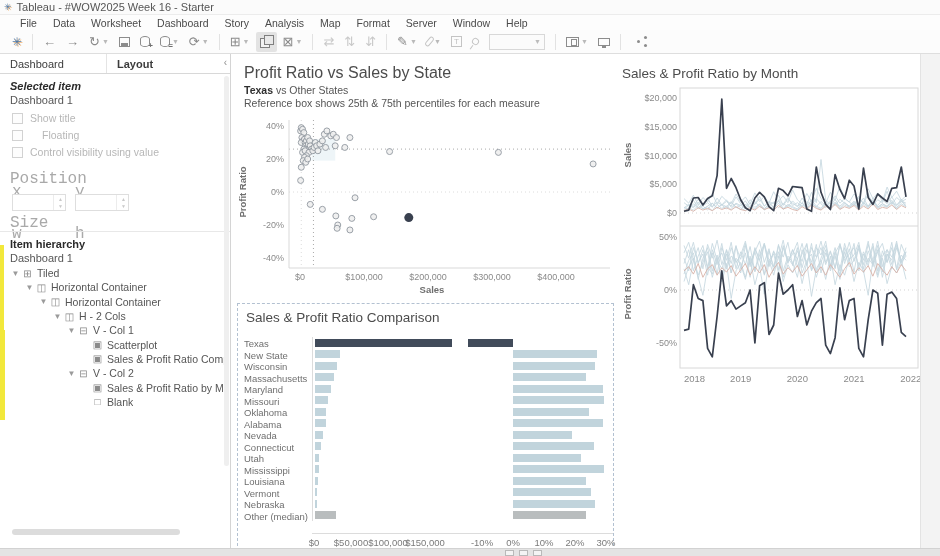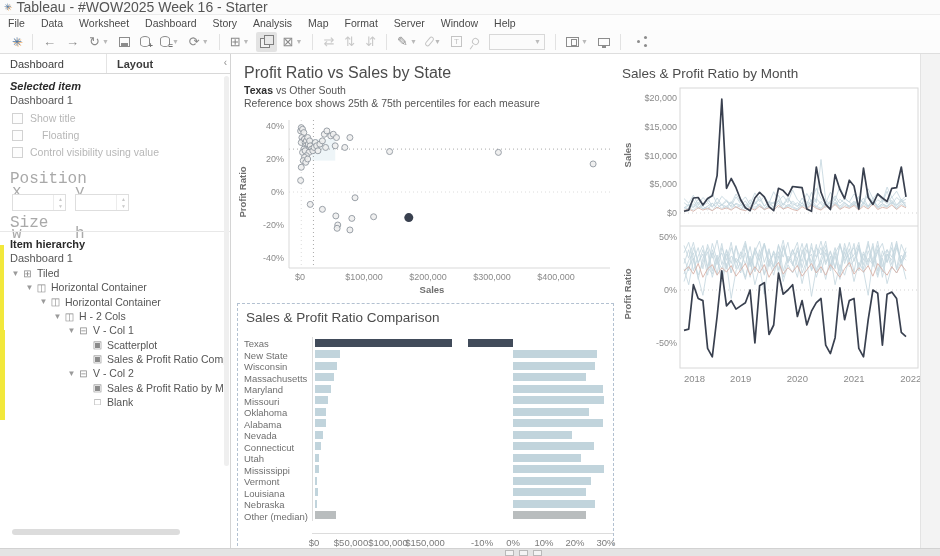--- a/index.html
+++ b/index.html
@@ -5,24 +5,24 @@
   * { margin:0; padding:0; box-sizing:border-box; }
   html,body { width:940px; height:556px; overflow:hidden; background:#fff;
     font-family:"Liberation Sans", sans-serif; }
   #root { position:relative; width:940px; height:556px; background:#fff; }
 
   
   #titlebar { position:absolute; left:0; top:0; width:940px; height:15px;
     background:#fbfbfb; border-bottom:1px solid #ececec; display:flex; align-items:center; }
   #titlebar .tlogo { font-size:9px; color:#4e79a7; margin:0 5px 0 4px;
     text-shadow:1px 1px 0 #f2b575; }
-  #titlebar .ttext { font-size:14px; color:#555; }
+  #titlebar .ttext { font-size:11px; color:#555; }
 
   #menubar { position:absolute; left:0; top:15px; width:940px; height:15px;
-    background:#fdfdfd; display:flex; align-items:center; }
+    background:#fdfdfd; display:flex; align-items:center;padding-left:12px; }
   .menu-item { font-size:10.5px; color:#4a4a4a; padding:0 8px; cursor:default; }
 
   #toolbar { position:absolute; left:0; top:30px; width:940px; height:24px;
     background:#fcfcfc; border-bottom:1px solid #dedede; display:flex; align-items:center; }
   .tsep { width:1px; height:16px; background:#e2e2e2; margin:0 5px; }
   .tbtn { display:flex; align-items:center; justify-content:center; height:20px;
     padding:0 4px; margin:0 1px; color:#8a8a8a; font-size:13px; border-radius:2px; }
   .tbtn.logo { color:#4e79a7; text-shadow:1px 1px 0 #f2b575; font-size:12px; margin-left:8px;}
   .tbtn.active { background:#e3e3e3; }
   .tbtn.disabled { color:#c9c9c9; }
@@ -326,21 +326,21 @@
       </div>
 
     <div id="panel-vscroll"></div>
     <div id="panel-hscroll"></div>
   </div>
 
   <div id="canvas"></div>
   <div id="right-margin"></div>
 
   <div class="chart-title" id="scatter-title">Profit Ratio vs Sales by State</div>
-  <div id="scatter-sub"><b>Texas</b><span> vs Other South</span></div>
+  <div id="scatter-sub"><b>Texas</b><span> vs Other States</span></div>
   <div id="scatter-note">Reference box shows 25th &amp; 75th percentiles for each measure</div>
   <svg id="scatter-svg" style="position:absolute; left:236px; top:108px;" width="378" height="190" viewBox="0 0 378 190">
       <rect x="75.52" y="31.200000000000003" width="23.680000000000007" height="21.450000000000003" fill="#e3eef3" opacity="0.6"></rect>
       <line x1="53" y1="84" x2="374" y2="84" stroke="#dcdcdc" stroke-dasharray="1,3"></line>
       <line x1="65.28" y1="12" x2="65.28" y2="160" stroke="#dcdcdc" stroke-dasharray="1,3"></line>
       <line x1="53" y1="41.1" x2="374" y2="41.1" stroke="#a9a9a9" stroke-dasharray="1,3"></line>
       <line x1="77.44" y1="12" x2="77.44" y2="160" stroke="#a9a9a9" stroke-dasharray="1,3"></line>
       <line x1="53" y1="12" x2="53" y2="160" stroke="#d9d9d9"></line>
       <line x1="53" y1="160" x2="374" y2="160" stroke="#d9d9d9"></line>
       <text x="48" y="21" font-size="9" fill="#8a8a8a" text-anchor="end">40%</text>
@@ -559,35 +559,35 @@
         <div class="brow">
           <div class="blab">Mississippi</div>
           <div class="pane sales">
             <div class="bar" style="left: 2px; width: 4.144px; background: rgb(193, 212, 220);"></div>
           </div>
           <div class="pane profit">
             <div class="bar" style="left: 46px; width: 91.45px; background: rgb(193, 212, 220);"></div>
           </div>
         </div>
         <div class="brow">
+          <div class="blab">Louisiana</div>
+          <div class="pane sales">
+            <div class="bar" style="left: 2px; width: 2.59px; background: rgb(193, 212, 220);"></div>
+          </div>
+          <div class="pane profit">
+            <div class="bar" style="left: 46px; width: 72.85px; background: rgb(193, 212, 220);"></div>
+          </div>
+        </div>
+        <div class="brow">
           <div class="blab">Vermont</div>
           <div class="pane sales">
             <div class="bar" style="left: 2px; width: 2.368px; background: rgb(193, 212, 220);"></div>
           </div>
           <div class="pane profit">
             <div class="bar" style="left: 46px; width: 77.5px; background: rgb(193, 212, 220);"></div>
-          </div>
-        </div>
-        <div class="brow">
-          <div class="blab">Louisiana</div>
-          <div class="pane sales">
-            <div class="bar" style="left: 2px; width: 2.59px; background: rgb(193, 212, 220);"></div>
-          </div>
-          <div class="pane profit">
-            <div class="bar" style="left: 46px; width: 72.85px; background: rgb(193, 212, 220);"></div>
           </div>
         </div>
         <div class="brow">
           <div class="blab">Nebraska</div>
           <div class="pane sales">
             <div class="bar" style="left: 2px; width: 2.072px; background: rgb(193, 212, 220);"></div>
           </div>
           <div class="pane profit">
             <div class="bar" style="left: 46px; width: 82.15px; background: rgb(193, 212, 220);"></div>
           </div>

